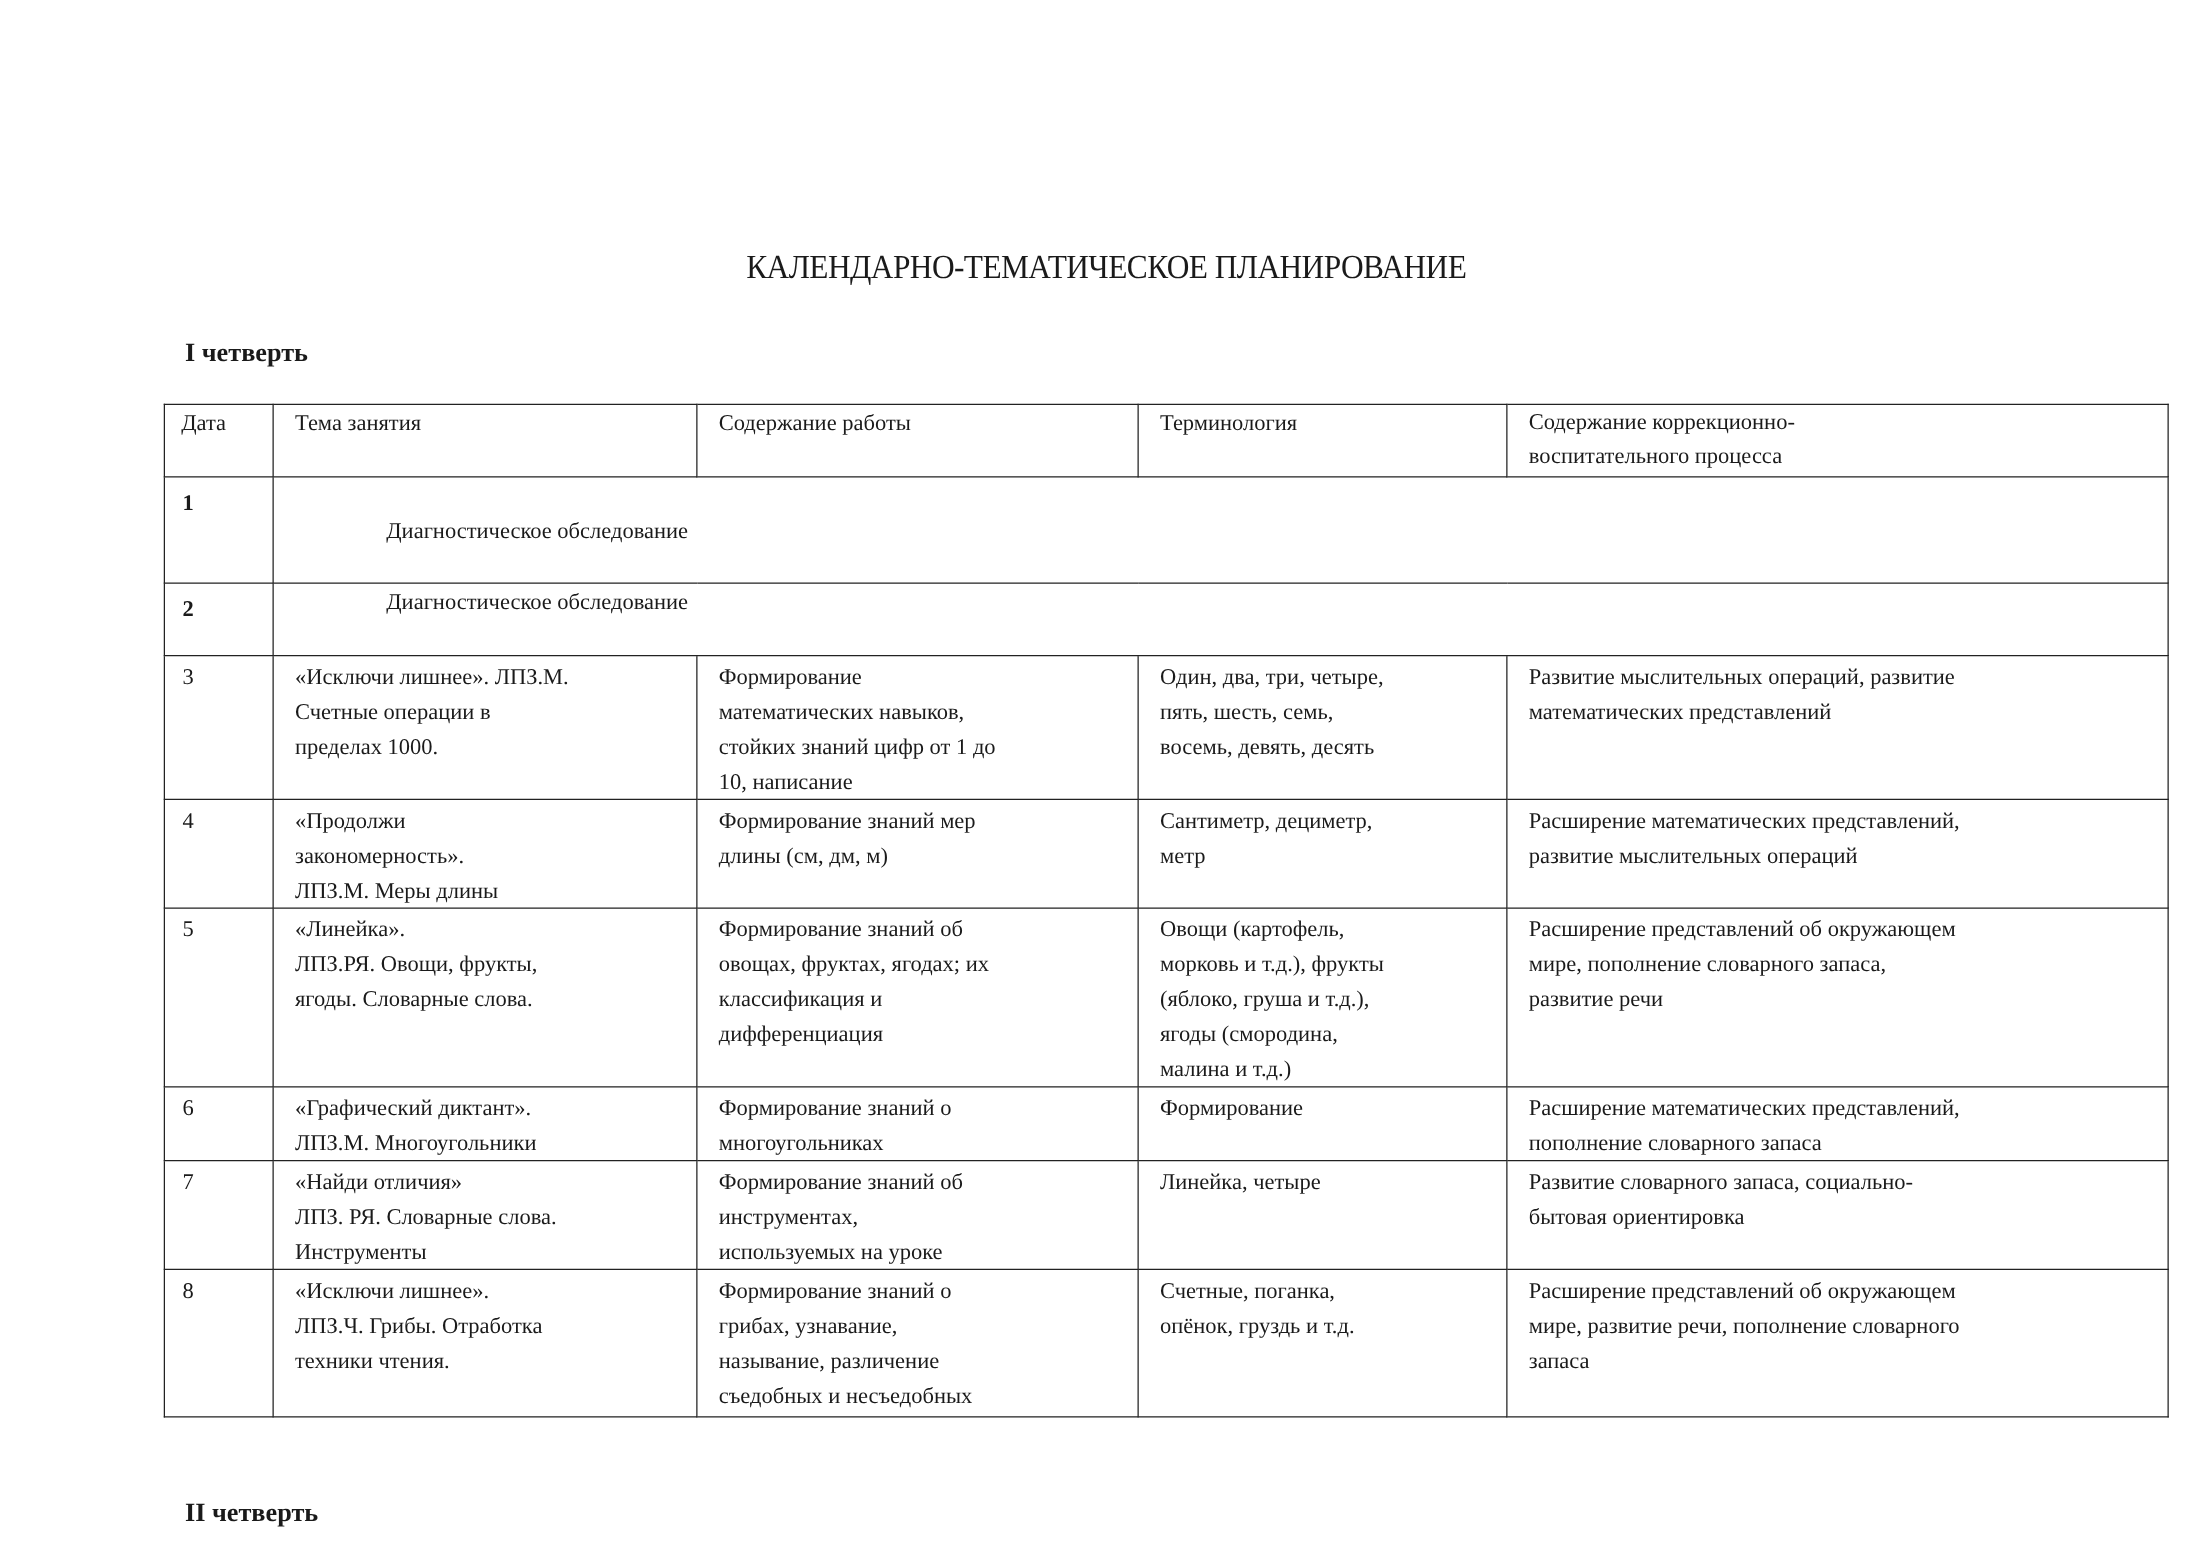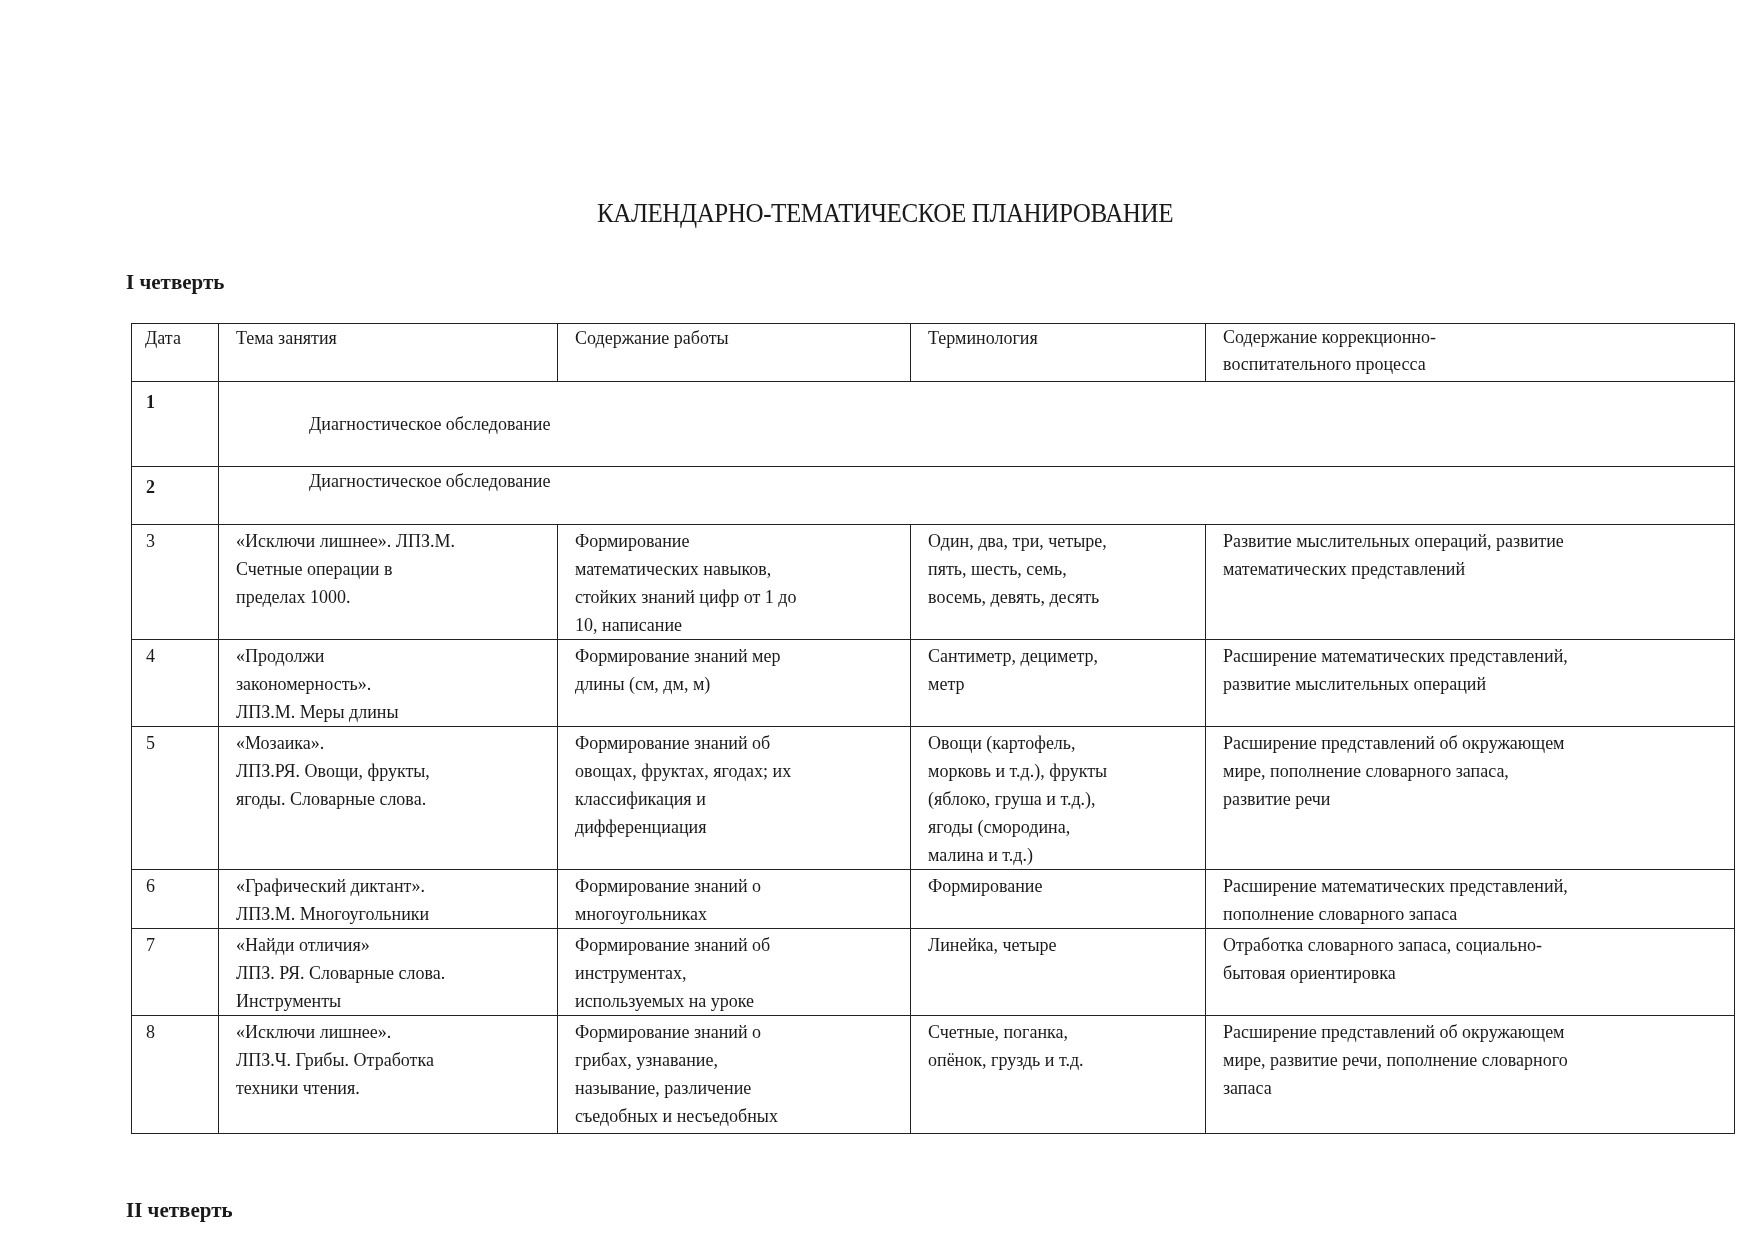--- a/index.html
+++ b/index.html
@@ -21,21 +21,21 @@
       left: 0;
       width: 1770px;
       text-align: center;
       font-size: 27px;
       letter-spacing: -0.5px;
       transform: scaleX(0.93);
       transform-origin: center;
     }
     .quarter-label {
       position: absolute;
-      left: 126px;
+      left: 148px;
       font-size: 21px;
       font-weight: bold;
     }
     .quarter-1 { top: 270px; }
     .quarter-2 { top: 1198px; text-align: right; }
 
     table.plan {
       position: absolute;
       top: 323px;
       left: 131px;
@@ -171,21 +171,21 @@
 метр</span>
         </td>
       <td>
           <span class="cell-line">Расширение математических представлений,
 развитие мыслительных операций</span>
         </td>
     </tr>
     <tr class="row-5">
       <td class="num">5</td>
       <td>
-          <span class="cell-line">«Мозаика».
+          <span class="cell-line">«Линейка».
 ЛПЗ.РЯ. Овощи, фрукты,
 ягоды. Словарные слова.</span>
         </td>
       <td>
           <span class="cell-line">Формирование знаний об
 овощах, фруктах, ягодах; их
 классификация и
 дифференциация</span>
         </td>
       <td>
@@ -228,21 +228,21 @@
         </td>
       <td>
           <span class="cell-line">Формирование знаний об
 инструментах,
 используемых на уроке</span>
         </td>
       <td>
           <span class="cell-line">Линейка, четыре</span>
         </td>
       <td>
-          <span class="cell-line">Отработка словарного запаса, социально-
+          <span class="cell-line">Развитие словарного запаса, социально-
 бытовая ориентировка</span>
         </td>
     </tr>
     <tr class="row-8">
       <td class="num">8</td>
       <td>
           <span class="cell-line">«Исключи лишнее».
 ЛПЗ.Ч. Грибы. Отработка
 техники  чтения.</span>
         </td>

